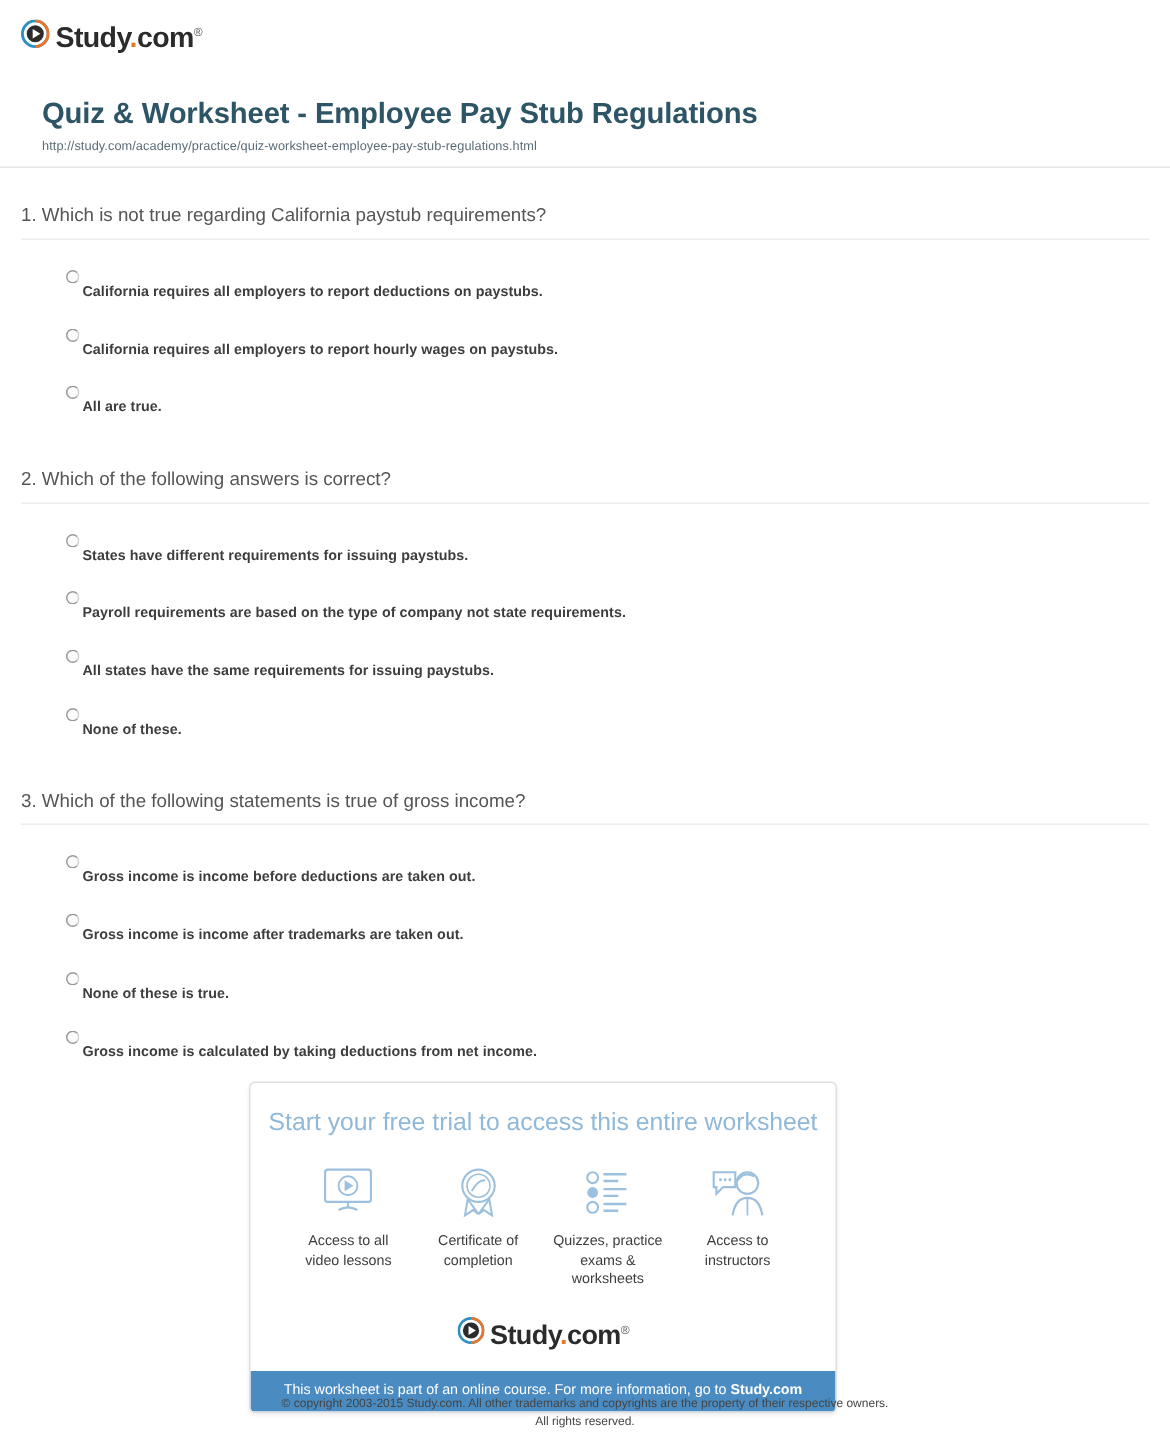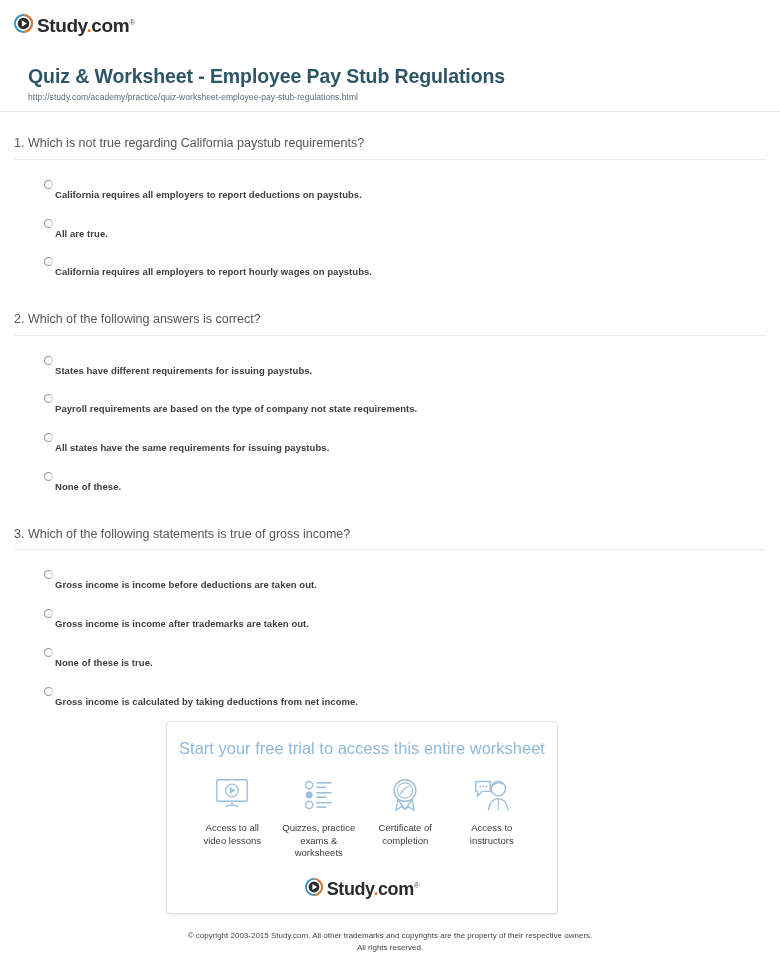--- a/index.html
+++ b/index.html
@@ -225,25 +225,25 @@
   <div class="question-block">
     <div class="question-text">1. Which is not true regarding California paystub requirements?</div>
     <hr class="question-rule">
     <ul class="options">
       <li class="option-row">
         <span class="radio-dot"></span>
         <span class="option-label">California requires all employers to report deductions on paystubs.</span>
       </li>
       <li class="option-row">
         <span class="radio-dot"></span>
+        <span class="option-label">California requires all employers to report hourly wages on paystubs.</span>
+      </li>
+      <li class="option-row">
+        <span class="radio-dot"></span>
         <span class="option-label">All are true.</span>
-      </li>
-      <li class="option-row">
-        <span class="radio-dot"></span>
-        <span class="option-label">California requires all employers to report hourly wages on paystubs.</span>
       </li>
     </ul>
   </div>
 
   <div class="question-block">
     <div class="question-text">2. Which of the following answers is correct?</div>
     <hr class="question-rule">
     <ul class="options">
       <li class="option-row">
         <span class="radio-dot"></span>
@@ -303,20 +303,35 @@
           <svg width="40" height="36" viewBox="0 0 44 40">
             <rect x="5" y="3" width="34" height="24" rx="2" fill="none" stroke="#9cc0dd" stroke-width="1.6"></rect>
             <circle cx="22" cy="15" r="7" fill="none" stroke="#9cc0dd" stroke-width="1.4"></circle>
             <polygon points="19.5,11 26,15 19.5,19" fill="#9cc0dd"></polygon>
             <path d="M15 33 q7 -4 14 0" fill="none" stroke="#9cc0dd" stroke-width="1.6"></path>
             <path d="M22 27 v4" fill="none" stroke="#9cc0dd" stroke-width="1.6"></path>
           </svg>
         </div>
         <div class="feature-label">
           <span>Access to all</span><br><span>video lessons</span>
+        </div>
+      </div>
+
+      <div class="feature">
+        <div class="feature-icon">
+          <svg width="40" height="36" viewBox="0 0 44 40">
+            <circle cx="22" cy="15" r="12" fill="none" stroke="#9cc0dd" stroke-width="1.6"></circle>
+            <circle cx="22" cy="15" r="8.5" fill="none" stroke="#9cc0dd" stroke-width="1.2"></circle>
+            <path d="M17 19 q5 -9 10 -8" fill="none" stroke="#9cc0dd" stroke-width="1.4"></path>
+            <path d="M14 25 l-2 12 6 -4 4 3 z" fill="none" stroke="#9cc0dd" stroke-width="1.5"></path>
+            <path d="M30 25 l2 12 -6 -4 -4 3 z" fill="none" stroke="#9cc0dd" stroke-width="1.5"></path>
+          </svg>
+        </div>
+        <div class="feature-label">
+          <span>Certificate of</span><br><span>completion</span>
         </div>
       </div>
 
       <div class="feature">
         <div class="feature-icon">
           <svg width="40" height="36" viewBox="0 0 44 40">
             <circle cx="11" cy="9" r="4" fill="none" stroke="#9cc0dd" stroke-width="1.6"></circle>
             <circle cx="11" cy="20" r="4" fill="#9cc0dd"></circle>
             <circle cx="11" cy="31" r="4" fill="none" stroke="#9cc0dd" stroke-width="1.6"></circle>
             <line x1="19" y1="6.5" x2="36" y2="6.5" stroke="#9cc0dd" stroke-width="1.8"></line>
@@ -328,35 +343,20 @@
           </svg>
         </div>
         <div class="feature-label">
           <span>Quizzes, practice</span><br><span>exams &amp; worksheets</span>
         </div>
       </div>
 
       <div class="feature">
         <div class="feature-icon">
           <svg width="40" height="36" viewBox="0 0 44 40">
-            <circle cx="22" cy="15" r="12" fill="none" stroke="#9cc0dd" stroke-width="1.6"></circle>
-            <circle cx="22" cy="15" r="8.5" fill="none" stroke="#9cc0dd" stroke-width="1.2"></circle>
-            <path d="M17 19 q5 -9 10 -8" fill="none" stroke="#9cc0dd" stroke-width="1.4"></path>
-            <path d="M14 25 l-2 12 6 -4 4 3 z" fill="none" stroke="#9cc0dd" stroke-width="1.5"></path>
-            <path d="M30 25 l2 12 -6 -4 -4 3 z" fill="none" stroke="#9cc0dd" stroke-width="1.5"></path>
-          </svg>
-        </div>
-        <div class="feature-label">
-          <span>Certificate of</span><br><span>completion</span>
-        </div>
-      </div>
-
-      <div class="feature">
-        <div class="feature-icon">
-          <svg width="40" height="36" viewBox="0 0 44 40">
             <path d="M4 5 h16 v11 h-9 l-5 5 v-5 h-2 z" fill="none" stroke="#9cc0dd" stroke-width="1.6"></path>
             <circle cx="9" cy="10.5" r="1.1" fill="#9cc0dd"></circle>
             <circle cx="12.5" cy="10.5" r="1.1" fill="#9cc0dd"></circle>
             <circle cx="16" cy="10.5" r="1.1" fill="#9cc0dd"></circle>
             <circle cx="29" cy="13" r="8" fill="none" stroke="#9cc0dd" stroke-width="1.6"></circle>
             <path d="M22 11 q4 -7 12 -3" fill="none" stroke="#9cc0dd" stroke-width="1.5"></path>
             <path d="M18 37 q2 -13 11 -13 q9 0 11 13" fill="none" stroke="#9cc0dd" stroke-width="1.6"></path>
             <path d="M29 24 v13" fill="none" stroke="#9cc0dd" stroke-width="1.3"></path>
           </svg>
         </div>
@@ -372,19 +372,20 @@
         <svg width="18" height="18" viewBox="0 0 20 20">
           <circle cx="10" cy="10" r="9" fill="none" stroke="#2e8fc0" stroke-width="2"></circle>
           <path d="M10 1 A9 9 0 0 1 10 19" fill="none" stroke="#e8762c" stroke-width="2"></path>
           <circle cx="10" cy="10" r="6" fill="#2b2b2b"></circle>
           <polygon points="8.2,6.6 13.6,10 8.2,13.4" fill="#ffffff"></polygon>
         </svg>
       </span>
       <span class="brand-wordmark"><span>Study</span><span class="dot">.</span><span>com</span><span class="brand-tm">®</span></span>
     </div>
 
+    <div class="promo-banner"><span>This worksheet is part of an online course. For more information, go to </span><b>Study.com</b></div>
   </div>
 </div>
 
 <div class="copyright">
   <div>© copyright 2003-2015 Study.com. All other trademarks and copyrights are the property of their respective owners.</div>
   <div>All rights reserved.</div>
 </div>
 
 </body></html>

